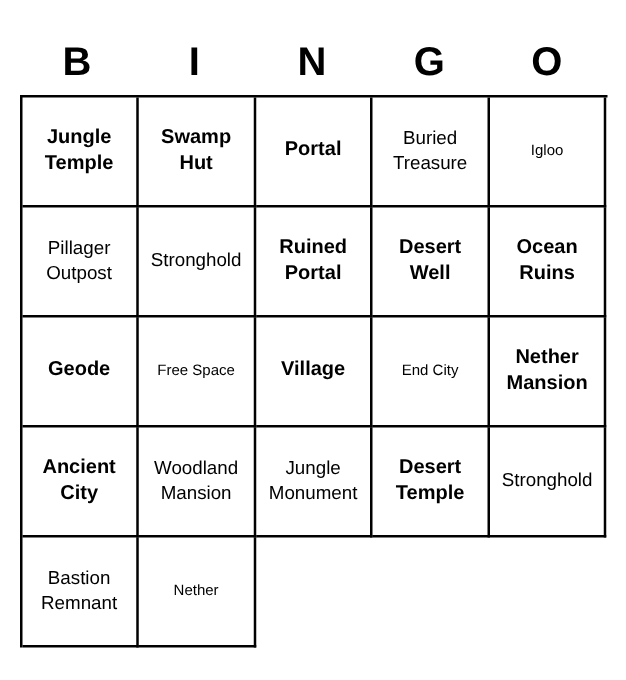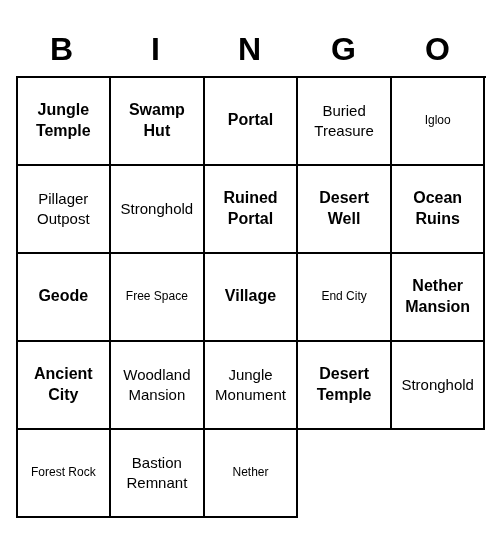--- a/index.html
+++ b/index.html
@@ -140,22 +140,19 @@
       <div class="bingo-cell">
         <span class="bingo-cell-text small">Jungle Monument</span>
       </div>
       <div class="bingo-cell">
         <span class="bingo-cell-text medium">Desert Temple</span>
       </div>
       <div class="bingo-cell">
         <span class="bingo-cell-text small">Stronghold</span>
       </div>
       <div class="bingo-cell">
-        <span class="bingo-cell-text large">Forest Rock</span>
-      </div>
-      <div class="bingo-cell">
         <span class="bingo-cell-text small">Bastion Remnant</span>
       </div>
       <div class="bingo-cell">
         <span class="bingo-cell-text large">Nether</span>
       </div>
     </div>
 </div>
 
 </body></html>

